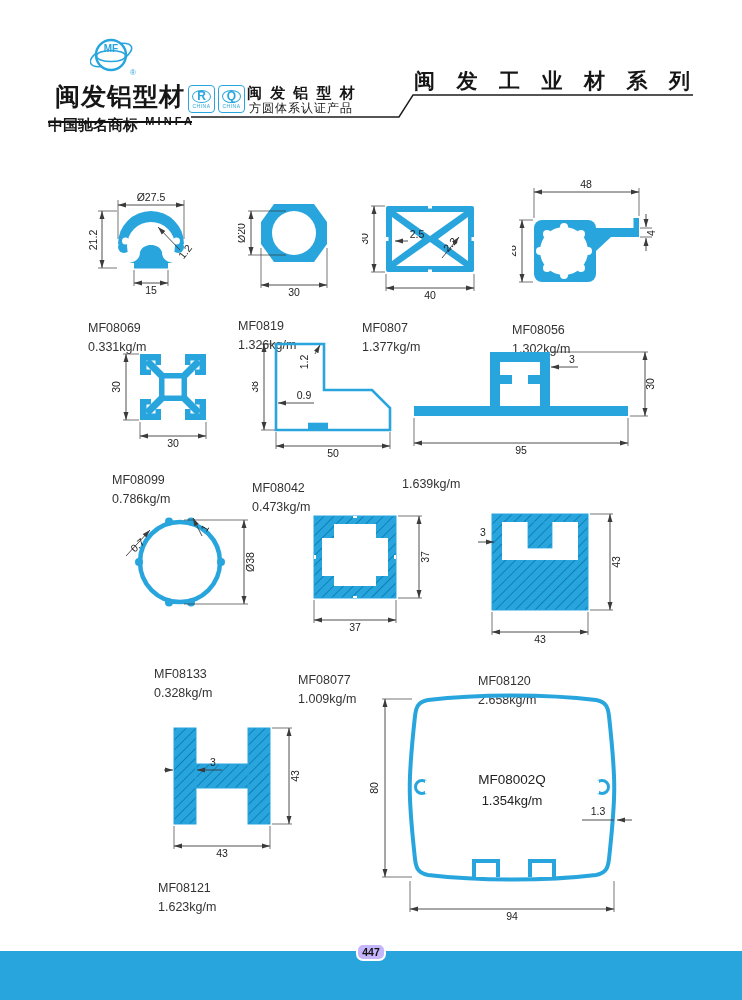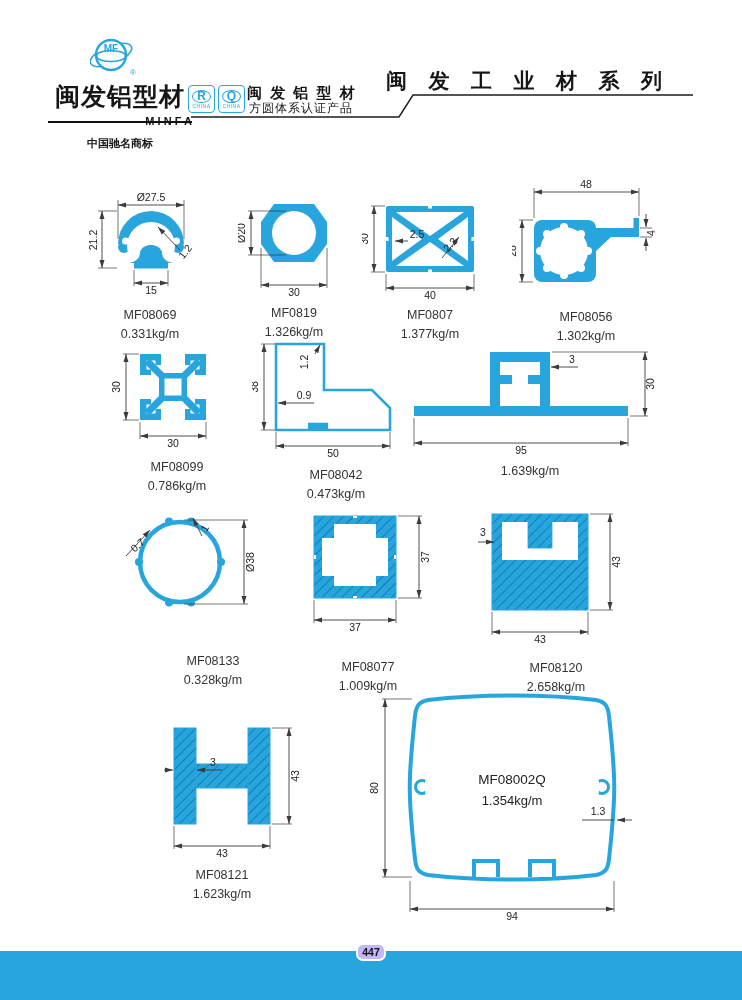--- a/index.html
+++ b/index.html
@@ -1,19 +1,19 @@
 <!DOCTYPE html>
 <html><head>
 <meta charset="utf-8">
 <style>
   html,body{margin:0;padding:0;background:#fff}
   body{width:742px;height:1000px;position:relative;font-family:"Liberation Sans",sans-serif;overflow:hidden}
   .abs{position:absolute}
   .prof{position:absolute}
-  .plabel{text-align:center;font-size:12.5px;color:#333;line-height:1.5;margin-top:0}
+  .plabel{text-align:left;font-size:12.5px;color:#333;line-height:1.5;margin-top:13px}
   svg text{font-family:"Liberation Sans",sans-serif;font-size:10.5px;fill:#222}
   .dtxt{text-anchor:middle}
   .dim{stroke:#3b3b3b;stroke-width:0.9;marker-start:url(#ar);marker-end:url(#ar)}
   .ext{stroke:#3b3b3b;stroke-width:0.7}
   .ldr{stroke:#3b3b3b;stroke-width:0.9;marker-end:url(#ar)}
   .pln{stroke:#3b3b3b;stroke-width:0.9}
   .bf{fill:#29A5DE}
   .bs{stroke:#29A5DE}
   .wf{fill:#ffffff}
   .brand{font-weight:bold;color:#161616}
@@ -41,37 +41,37 @@
 <svg class="abs" style="left:90px;top:34px" width="48" height="44">
   <ellipse cx="21" cy="21" rx="22" ry="9" fill="none" stroke="#29A5DE" stroke-width="1.6" transform="rotate(-22 21 21)"></ellipse>
   <circle cx="21" cy="21" r="15" fill="#fff" stroke="#29A5DE" stroke-width="2.4"></circle>
   <ellipse cx="21" cy="22" rx="14.5" ry="5.5" fill="none" stroke="#29A5DE" stroke-width="1.6"></ellipse>
   <text x="21" y="18" text-anchor="middle" style="font-size:10px;font-weight:bold;fill:#29A5DE">MF</text>
   <text x="40" y="41" style="font-size:8px;fill:#29A5DE">®</text>
 </svg>
 
 <div class="abs brand" style="left:48px;top:80px;width:144px;text-align:center;font-size:25px;letter-spacing:1px;border-bottom:2.5px solid #111;padding-bottom:8px">闽发铝型材</div>
 <div class="abs brand" style="left:48px;top:115px;width:144px;text-align:right;font-size:11px">M I N F A</div>
-<div class="abs brand" style="left:48px;top:136px;width:144px;text-align:center;font-size:11px">中国驰名商标</div>
+<div class="abs brand" style="left:48px;top:116px;width:144px;text-align:left;font-size:15px">中国驰名商标</div>
 
 <div class="abs" style="left:188px;top:85px;display:flex">
   <div class="badge">
     <div class="bl">R</div>
     <div class="bc">CHINA</div>
   </div>
   <div class="badge">
     <div class="bl">Q</div>
     <div class="bc">CHINA</div>
   </div>
 </div>
 
 <div class="abs brand" style="left:247px;top:84px;font-size:15px;letter-spacing:2px">闽 发 铝 型 材</div>
 <div class="abs" style="left:249px;top:100px;font-size:12px;color:#161616;letter-spacing:1px">方圆体系认证产品</div>
 
-<div class="abs brand" style="left:386px;top:67px;font-size:21px;letter-spacing:21.5px;white-space:nowrap">闽发工业材系列</div>
+<div class="abs brand" style="left:414px;top:67px;font-size:21px;letter-spacing:21.5px;white-space:nowrap">闽发工业材系列</div>
 
 <svg class="abs" style="left:0;top:0" width="742" height="160">
   <polyline points="693,95 413,95 399,117 191,117" fill="none" stroke="#1c1c1c" stroke-width="1.4"></polyline>
 </svg>
 
 <div class="prof" style="left:88px;top:190px;width:124px">
   <svg width="124" height="112">
     <line class="ext" x1="30" y1="49" x2="30" y2="10"></line>
       <line class="ext" x1="96" y1="49" x2="96" y2="10"></line>
     <line class="dim" x1="30" y1="15" x2="96" y2="15"></line>

